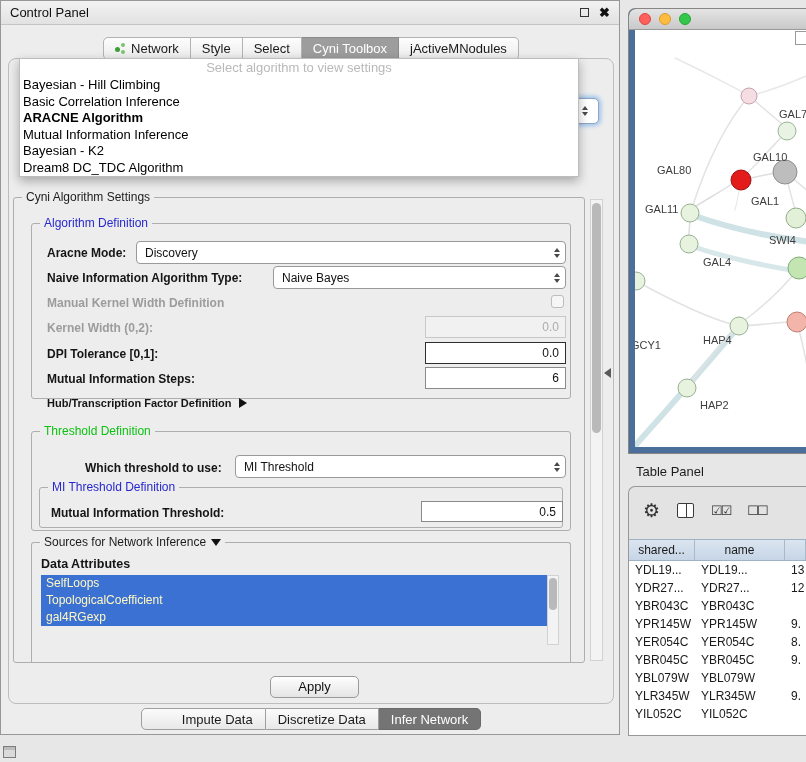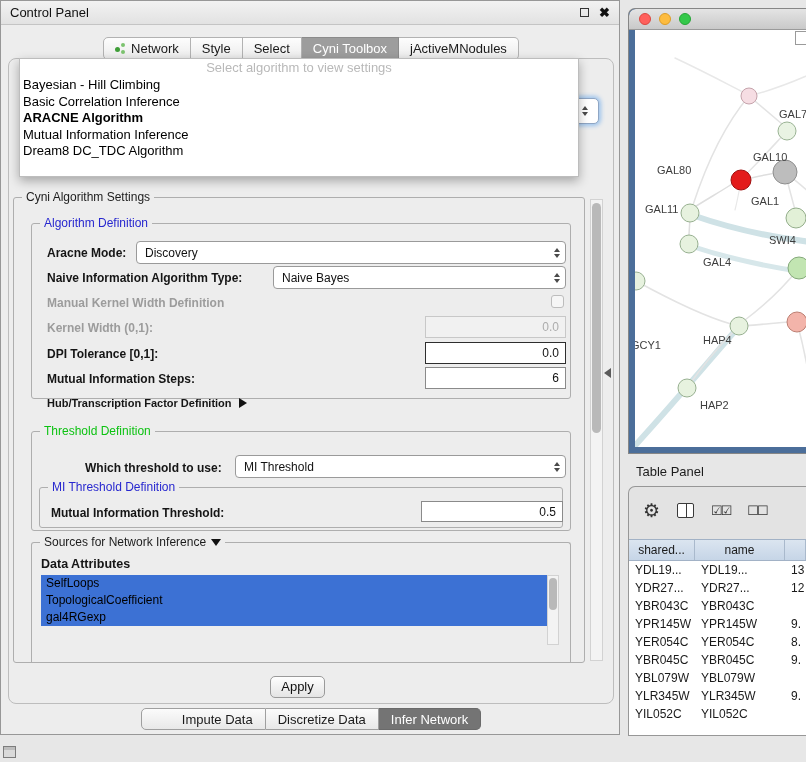--- a/index.html
+++ b/index.html
@@ -53,21 +53,21 @@
   .tinput{position:absolute;height:22px;border:1px solid #8a8a8a;background:#fff;font-size:12px;text-align:right;padding-right:6px;color:#111;outline:none;}
   .tinput.strong{border-color:#2e2e2e;}
   .tinput.disabled{background:#f1f1f1;border-color:#c8c8c8;color:#adadad;}
   .checkbox{position:absolute;width:13px;height:13px;border:1px solid #bdbdbd;border-radius:3px;background:#f6f6f6;}
 
   .hub-row{position:absolute;left:46px;top:396px;font-size:11px;font-weight:bold;color:#151515;display:flex;align-items:center;gap:7px;}
   .tri-right{width:0;height:0;border-top:5.5px solid transparent;border-bottom:5.5px solid transparent;border-left:8px solid #111;}
   .tri-down-sm{width:0;height:0;border-left:5.5px solid transparent;border-right:5.5px solid transparent;border-top:7px solid #111;}
 
   .attr-list{position:absolute;left:40px;top:574px;width:506px;background:#fff;}
-  .attr-item{height:17px;line-height:17px;background:#3c71d4;color:#000000;font-size:12px;padding-left:5px;white-space:nowrap;overflow:hidden;}
+  .attr-item{height:17px;line-height:17px;background:#3c71d4;color:#fef9c3;font-size:12px;padding-left:5px;white-space:nowrap;overflow:hidden;}
 
   .vscroll{position:absolute;background:#f3f3f3;border:1px solid #d2d2d2;}
   .vthumb{position:absolute;left:1px;right:1px;background:#b9b9b9;border-radius:6px;}
 
   .btn{position:absolute;border:1px solid #9a9a9a;border-radius:5px;background:linear-gradient(#fefefe,#e4e4e4);font-size:13px;color:#111;text-align:center;line-height:20px;}
 
   .bottom-tabbar{position:absolute;top:707px;left:0;width:620px;display:flex;justify-content:center;}
   .btab{padding:2.5px 12px;font-size:13px;color:#1a1a1a;background:linear-gradient(#fbfbfb,#e8e8e8);border:1px solid #9f9f9f;border-left:none;white-space:nowrap;}
   .btab:first-child{border-left:1px solid #9f9f9f;border-radius:5px 0 0 5px;padding-left:40px;}
   .btab:last-child{border-radius:0 5px 5px 0;}
@@ -165,21 +165,21 @@
     <span class="val">Naive Bayes</span>
     <span class="spin">
         <i class="tri-up"></i>
         <i class="tri-dn"></i>
       </span>
   </div>
 
   <span class="flabel disabled" style="left:46px;top:295px;">Manual Kernel Width Definition</span>
   <span class="checkbox" style="left:550px;top:294px;"></span>
 
-  <span class="flabel disabled" style="left:46px;top:320px;">Kernel Width (0,1):</span>
+  <span class="flabel disabled" style="left:46px;top:320px;">Kernel Width (0,2):</span>
   <input class="tinput disabled" style="left: 424px; top: 315px; width: 141px;" value="0.0">
 
   <span class="flabel" style="left:46px;top:346px;">DPI Tolerance [0,1]:</span>
   <input class="tinput strong" style="left: 424px; top: 341px; width: 141px;" value="0.0">
 
   <span class="flabel" style="left:46px;top:371px;">Mutual Information Steps:</span>
   <input class="tinput" style="left: 424px; top: 366px; width: 141px;" value="6">
 
   <div class="hub-row">
     <span>Hub/Transcription Factor Definition</span>
@@ -218,37 +218,38 @@
       <div class="attr-item" style="background: rgb(60, 113, 212);">gal4RGexp</div>
     </div>
   <div class="vscroll" style="left:546px;top:574px;width:12px;height:70px;">
     <div class="vthumb" style="top:2px;height:32px;"></div>
   </div>
 
   <div class="vscroll" style="left:589px;top:198px;width:13px;height:462px;">
     <div class="vthumb" style="top:3px;height:230px;"></div>
   </div>
 
-  <div class="btn" style="left:269px;top:675px;width:55px;height:22px;">Apply</div>
+  <div class="btn" style="left:269px;top:675px;width:89px;height:22px;">Apply</div>
 
   <div class="bottom-tabbar">
       <div class="btab">Impute Data</div>
       <div class="btab">Discretize Data</div>
       <div class="btab sel">Infer Network</div>
     </div>
 
   <div class="collapse-arrow"></div>
 
   <div class="popup">
     <div class="ph">Select algorithm to view settings</div>
     <div>
         <div class="item">Bayesian - Hill Climbing</div>
         <div class="item">Basic Correlation Inference</div>
         <div class="item bold">ARACNE Algorithm</div>
         <div class="item">Mutual Information Inference</div>
+        <div class="item">Bayesian - K2</div>
         <div class="item">Dream8 DC_TDC Algorithm</div>
       </div>
   </div>
 </div>
 
 <div class="net-window">
   <div class="net-titlebar">
     <span class="tl red"></span>
     <span class="tl yellow"></span>
     <span class="tl green"></span>

